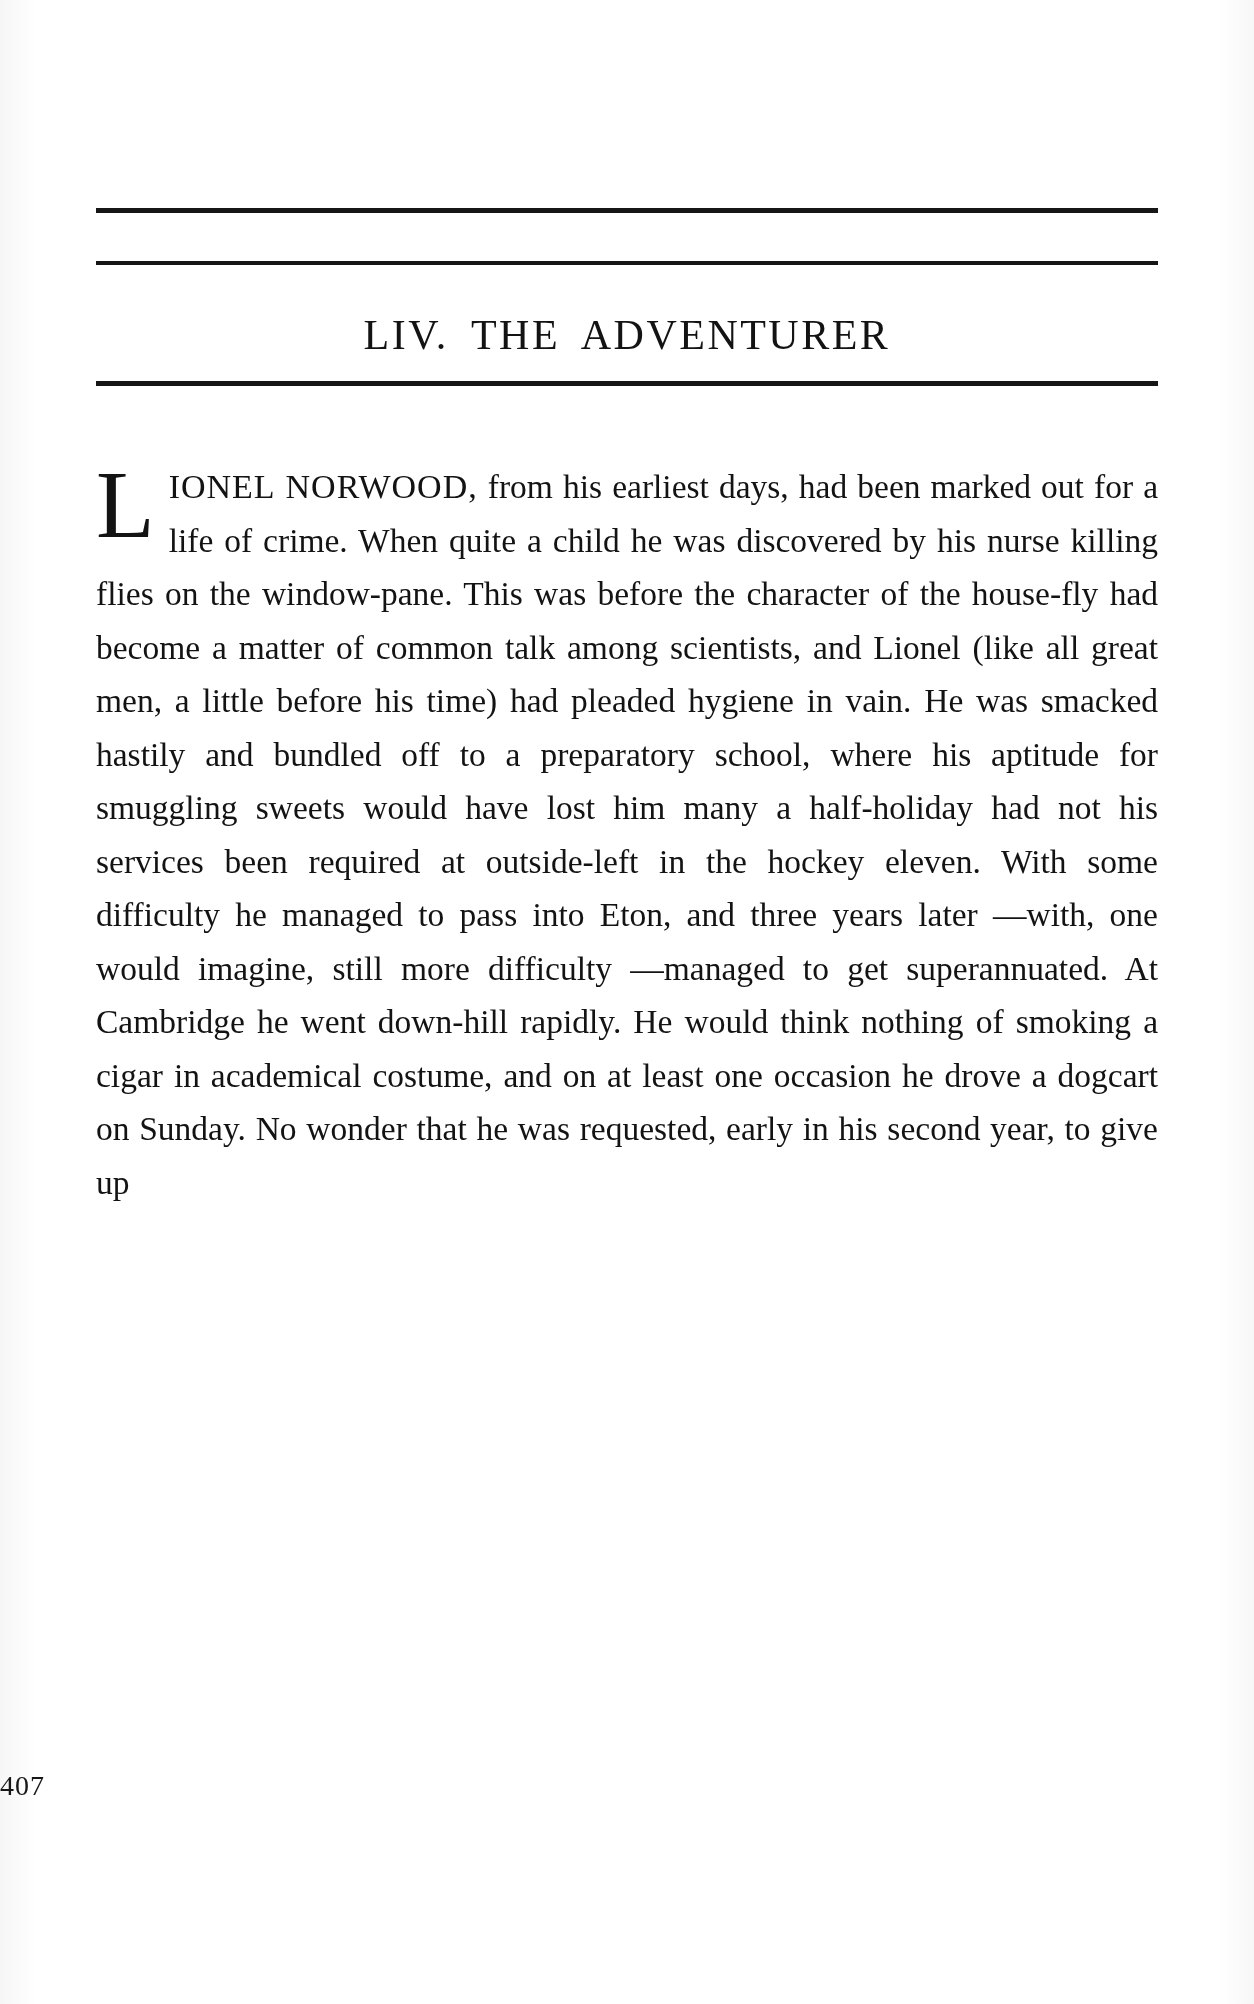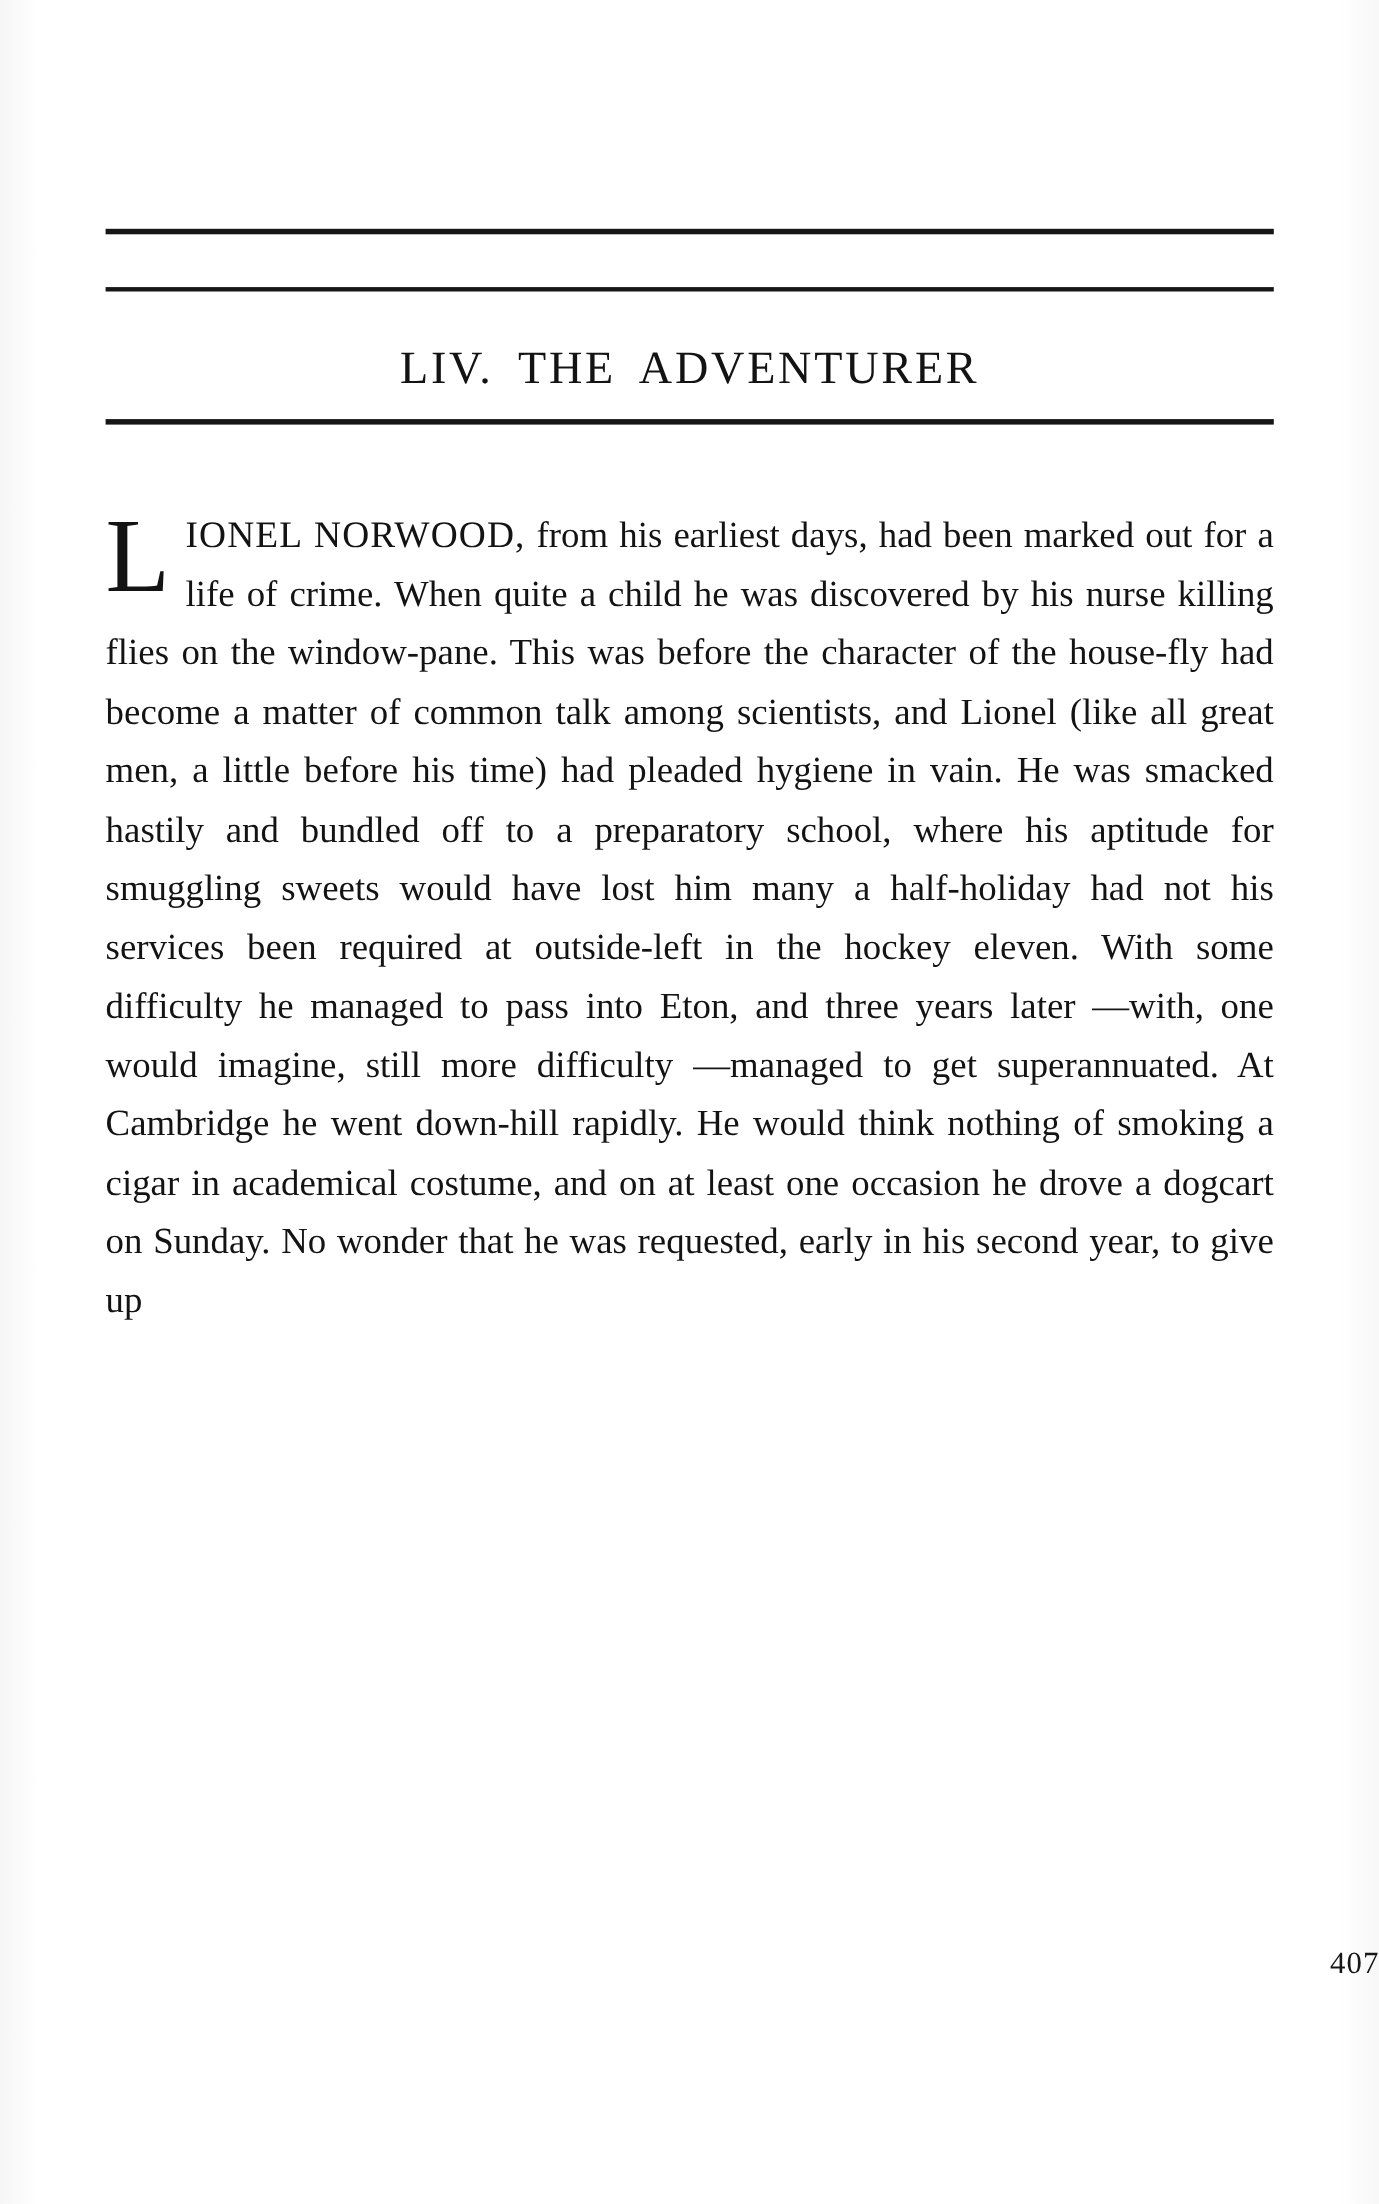--- a/index.html
+++ b/index.html
@@ -81,21 +81,21 @@
   .smallcaps-open {
     font-size: 34px;
     letter-spacing: 1px;
   }
 
   .folio {
     position: absolute;
     left: 0;
     top: 1770px;
     width: 1254px;
-    text-align: right;
+    text-align: left;
     font-size: 28px;
     color: #171717;
     letter-spacing: 1px;
   }
 
   
   .scan-edge-left {
     position: absolute;
     left: 0; top: 0;
     width: 36px; height: 2004px;

